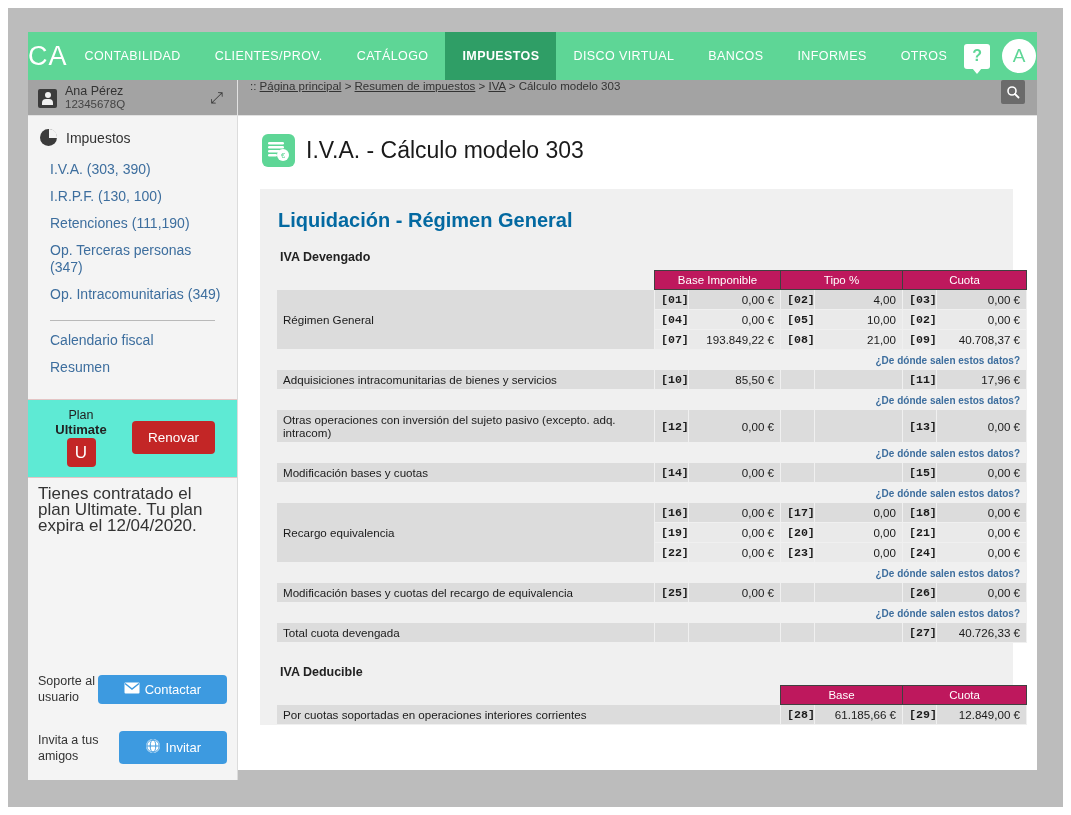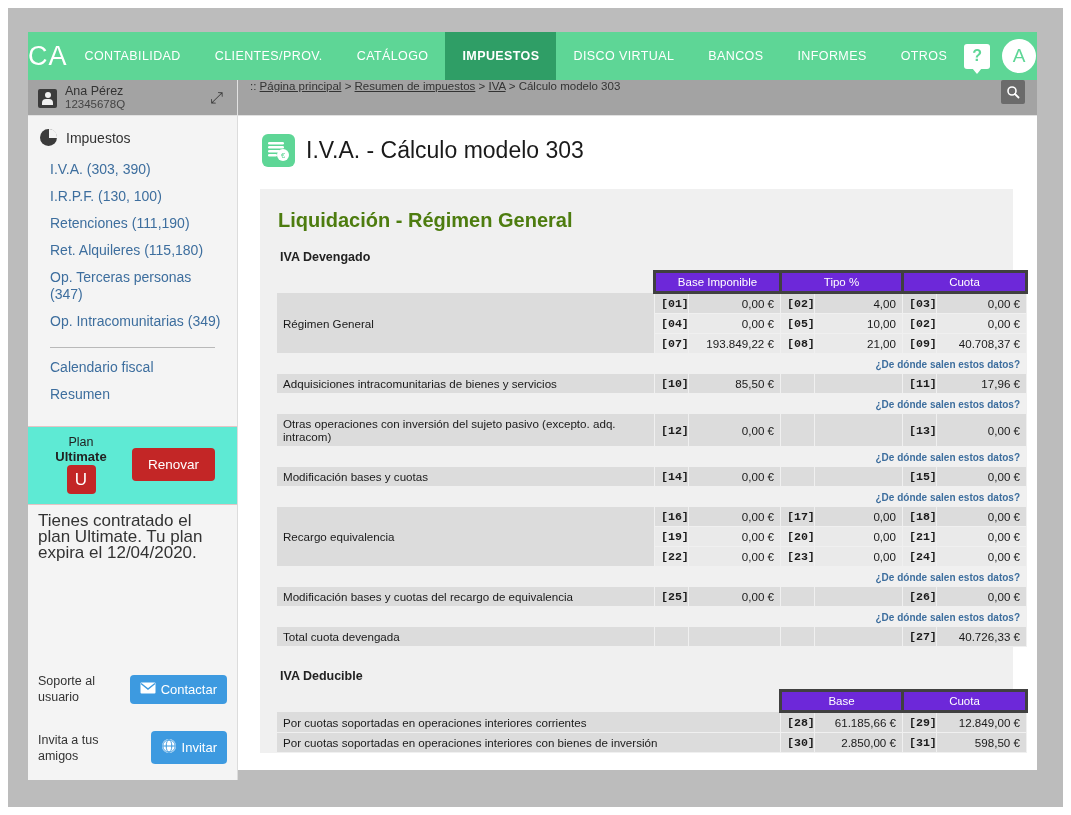--- a/index.html
+++ b/index.html
@@ -102,39 +102,39 @@
             margin:1px auto 0 auto; }
   .renovar { background:#c32626; color:#fff; border:none; border-radius:4px;
              padding:9px 16px; font-size:13.5px; margin-left:8px; cursor:pointer;
              font-family:inherit; }
   .plannote { font-size:17px; color:#333; line-height:16px; padding:8px 10px 0 10px; }
 
   .side-bottom { margin-top:auto; padding:0 10px 16px 10px; }
   .srow { display:flex; align-items:center; margin-top:26px; }
   .srow .lbl { font-size:12.5px; color:#333; line-height:16px; width:84px; }
   .bluebtn { background:#3d9ae0; color:#fff; border:none; border-radius:4px;
-             padding:7px 10px; font-size:13px; display:flex; align-items:center; gap:5px;
+             padding:7px 26px; font-size:13px; display:flex; align-items:center; gap:5px;
              cursor:pointer; font-family:inherit; margin-left:auto; }
 
   
   .main { flex:1; background:#ffffff; padding:18px 24px 0 22px; overflow:hidden;
           position:relative; }
   .pagetitle { display:flex; align-items:center; gap:11px; margin:0 0 22px 2px; }
   .ivaicon { width:33px; height:33px; background:#5ed696; border-radius:6px; position:relative;
              flex:none; }
   .pagetitle h1 { font-size:23px; font-weight:400; color:#1a1a1a; margin:0; }
 
   .card { background:#f0f0f0; padding:16px 16px 0 16px; }
-  .card h2 { color:#4d7c0f; font-size:20px; font-weight:bold; margin:4px 0 18px 2px; }
+  .card h2 { color:#0369a1; font-size:20px; font-weight:bold; margin:4px 0 18px 2px; }
   .sectitle { font-size:12.5px; font-weight:bold; color:#222; margin:0 0 6px 4px; }
 
   table.t { border-collapse:collapse; width:100%; font-size:11.6px; color:#1a1a1a;
             table-layout:fixed; }
-  table.t th { background:#6d28d9; color:#fff; font-weight:normal; font-size:11.5px;
-               text-align:center; padding:3px 0; border:3px solid #404040; }
+  table.t th { background:#be185d; color:#fff; font-weight:normal; font-size:11.5px;
+               text-align:center; padding:3px 0; border:1px solid #404040; }
   table.t td { padding:3px 6px; border:1px solid #f0f0f0; vertical-align:middle; }
   .c-label { background:#dcdcdc; }
   .c-code  { background:#dcdcdc; font-weight:bold; width:36px; text-align:left; padding-left:6px;font-family:Liberation Mono, monospace; }
   .c-val   { background:#dcdcdc; text-align:right; padding-right:6px; }
   .light .c-label, .light .c-code, .light .c-val { background:#eaeaea; }
   .empty { background:#dcdcdc; }
   .hint td { background:#f0f0f0; border:none; text-align:right; padding:1px 4px 2px 0; }
   .hint a { color:#3d6e9e; font-size:10px; font-weight:bold; cursor:pointer;margin-left:24px; }
   .sec2 { margin-top:22px; }
   .fade { position:absolute; left:0; right:0; bottom:0; height:10px; background:#bcbcbc; }
@@ -186,21 +186,20 @@
 
     <div class="sidebar">
       <div class="side-head">
         <span class="pieicon"></span>
         <span>Impuestos</span>
       </div>
       <div class="side-links" id="side-links">
           <a class="side-link">I.V.A. (303, 390)</a>
           <a class="side-link">I.R.P.F. (130, 100)</a>
           <a class="side-link">Retenciones (111,190)</a>
-          <a class="side-link">Ret. Alquileres (115,180)</a>
           <a class="side-link">Op. Terceras personas (347)</a>
           <a class="side-link">Op. Intracomunitarias (349)</a>
         </div>
       <div class="side-sep"></div>
       <div class="side-links" id="side-links2">
           <a class="side-link">Calendario fiscal</a>
           <a class="side-link">Resumen</a>
         </div>
 
       <div class="planbox">
@@ -416,26 +415,19 @@
             </tr>
           </thead>
           <tbody id="tb2">
               <tr>
                 <td class="c-label" colspan="3">Por cuotas soportadas en operaciones interiores corrientes</td>
                 <td class="c-code">[28]</td>
                 <td class="c-val">61.185,66 €</td>
                 <td class="c-code">[29]</td>
                 <td class="c-val">12.849,00 €</td>
               </tr>
-              <tr>
-                <td class="c-label" colspan="3">Por cuotas soportadas en operaciones interiores con bienes de inversión</td>
-                <td class="c-code">[30]</td>
-                <td class="c-val">2.850,00 €</td>
-                <td class="c-code">[31]</td>
-                <td class="c-val">598,50 €</td>
-              </tr>
             </tbody>
         </table>
       </div>
       <div class="fade"></div>
     </div>
   </div>
 </div>
 
 </body></html>

